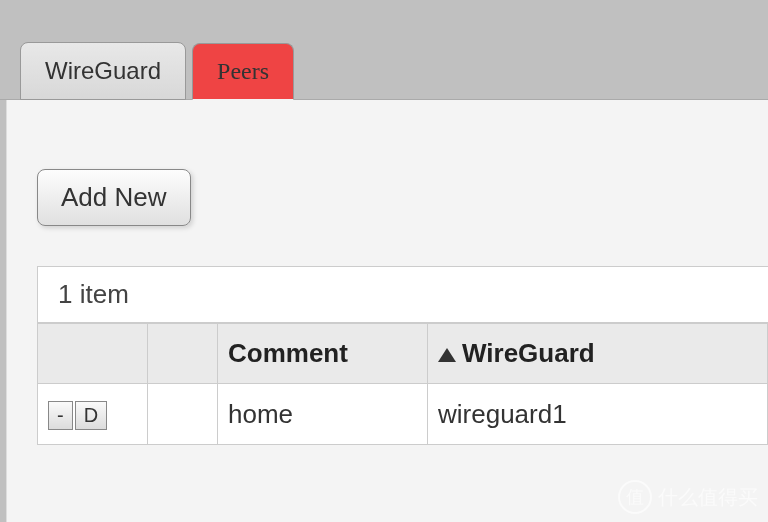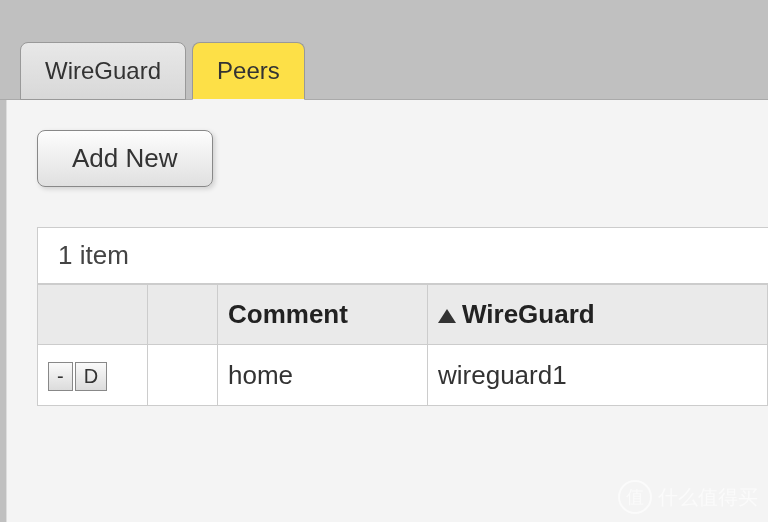--- a/index.html
+++ b/index.html
@@ -26,40 +26,42 @@
   border: 1px solid #999;
   border-top-left-radius: 8px;
   border-top-right-radius: 8px;
   background: linear-gradient(#e8e8e8, #d8d8d8);
   margin-right: 6px;
   position: relative;
   bottom: -1px;
   cursor: pointer;
 }
 .tab.active {
-  background: #fde047;
+  background: #ef4444;
   border-bottom: 1px solid #f4f4f4;
+  font-family: Liberation Serif, serif;
 }
 .content {
   background: #f4f4f4;
   padding: 30px 0 0 30px;
   height: calc(100% - 100px);
   border-left: 1px solid #ddd;
   margin-left: 6px;
 }
 .add-btn {
   font-size: 26px;
-  padding: 12px 34px;
+  padding: 12px 23px;
   border: 1px solid #888;
   border-radius: 8px;
   background: linear-gradient(#fdfdfd, #e0e0e0);
   box-shadow: 2px 2px 5px rgba(0,0,0,0.15);
   cursor: pointer;
   color: #333;
   margin-bottom: 40px;
+  margin-top: 39px;
 }
 .item-count {
   background: #fff;
   border: 1px solid #ccc;
   border-right: none;
   padding: 12px 20px;
   font-size: 26px;
   color: #444;
 }
 .table-wrap {

